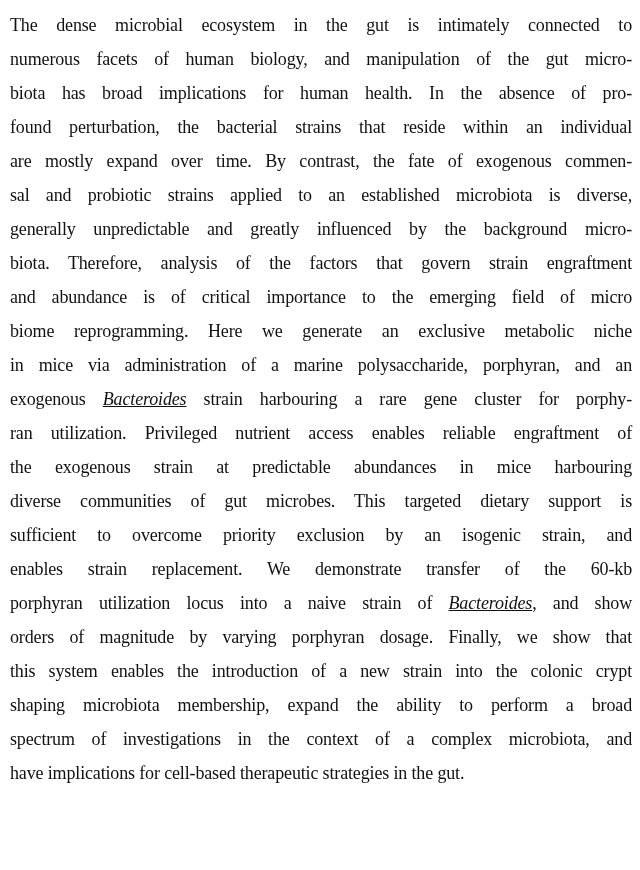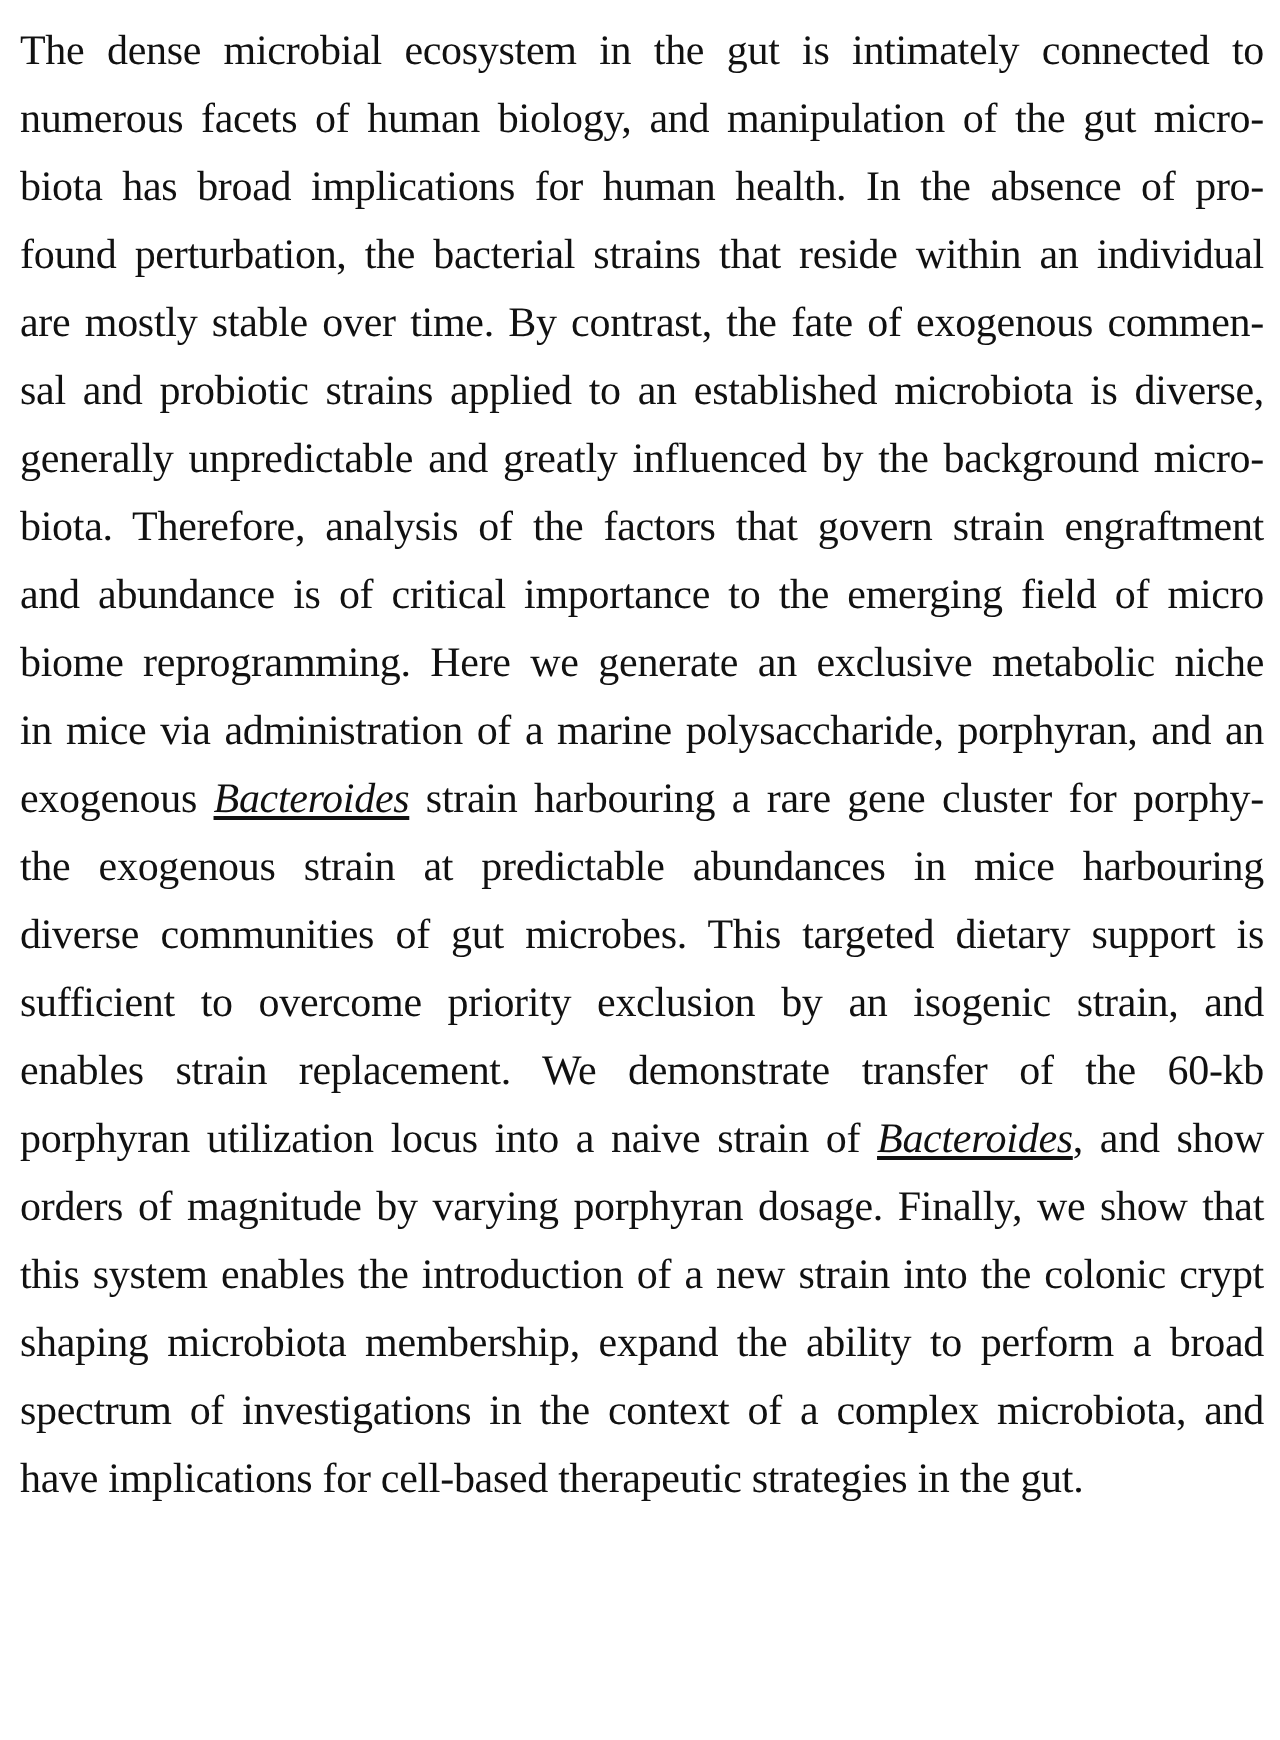--- a/index.html
+++ b/index.html
@@ -12,21 +12,21 @@
     height: 870px;
     overflow: hidden;
     position: relative;
   }
   .abstract {
     position: absolute;
     left: 10px;
     top: 8px;
     width: 622px;
     font-family: "Liberation Serif", "DejaVu Serif", serif;
-    font-size: 21px;
+    font-size: 18px;
     color: #111111;
   }
   .line {
     display: block;
     height: 34px;
     line-height: 34px;
     white-space: nowrap;
     text-align: justify;
     text-align-last: justify;
     letter-spacing: -0.15px;
@@ -40,28 +40,29 @@
   }
 </style>
 </head>
 <body>
 
 <div class="abstract" id="abstract">
     <div class="line"><span>The dense microbial ecosystem in the gut is intimately connected to</span></div>
     <div class="line"><span>numerous facets of human biology, and manipulation of the gut micro-</span></div>
     <div class="line"><span>biota has broad implications for human health. In the absence of pro-</span></div>
     <div class="line"><span>found perturbation, the bacterial strains that reside within an individual</span></div>
-    <div class="line"><span>are mostly stable over time. By contrast, the fate of exogenous commen-</span></div>
+    <div class="line"><span>are mostly expand over time. By contrast, the fate of exogenous commen-</span></div>
     <div class="line"><span>sal and probiotic strains applied to an established microbiota is diverse,</span></div>
     <div class="line"><span>generally unpredictable and greatly influenced by the background micro-</span></div>
     <div class="line"><span>biota. Therefore, analysis of the factors that govern strain engraftment</span></div>
     <div class="line"><span>and abundance is of critical importance to the emerging field of micro</span></div>
     <div class="line"><span>biome reprogramming. Here we generate an exclusive metabolic niche</span></div>
     <div class="line"><span>in mice via administration of a marine polysaccharide, porphyran, and an</span></div>
     <div class="line"><span>exogenous </span><span class="it">Bacteroides</span><span> strain harbouring a rare gene cluster for porphy-</span></div>
+    <div class="line"><span>ran utilization. Privileged nutrient access enables reliable engraftment of</span></div>
     <div class="line"><span>the exogenous strain at predictable abundances in mice harbouring</span></div>
     <div class="line"><span>diverse communities of gut microbes. This targeted dietary support is</span></div>
     <div class="line"><span>sufficient to overcome priority exclusion by an isogenic strain, and</span></div>
     <div class="line"><span>enables strain replacement. We demonstrate transfer of the 60-kb</span></div>
     <div class="line"><span>porphyran utilization locus into a naive strain of </span><span class="it">Bacteroides</span><span>, and show</span></div>
     <div class="line"><span>orders of magnitude by varying porphyran dosage. Finally, we show that</span></div>
     <div class="line"><span>this system enables the introduction of a new strain into the colonic crypt</span></div>
     <div class="line"><span>shaping microbiota membership, expand the ability to perform a broad</span></div>
     <div class="line"><span>spectrum of investigations in the context of a complex microbiota, and</span></div>
     <div class="line last"><span>have implications for cell-based therapeutic strategies in the gut.</span></div>

